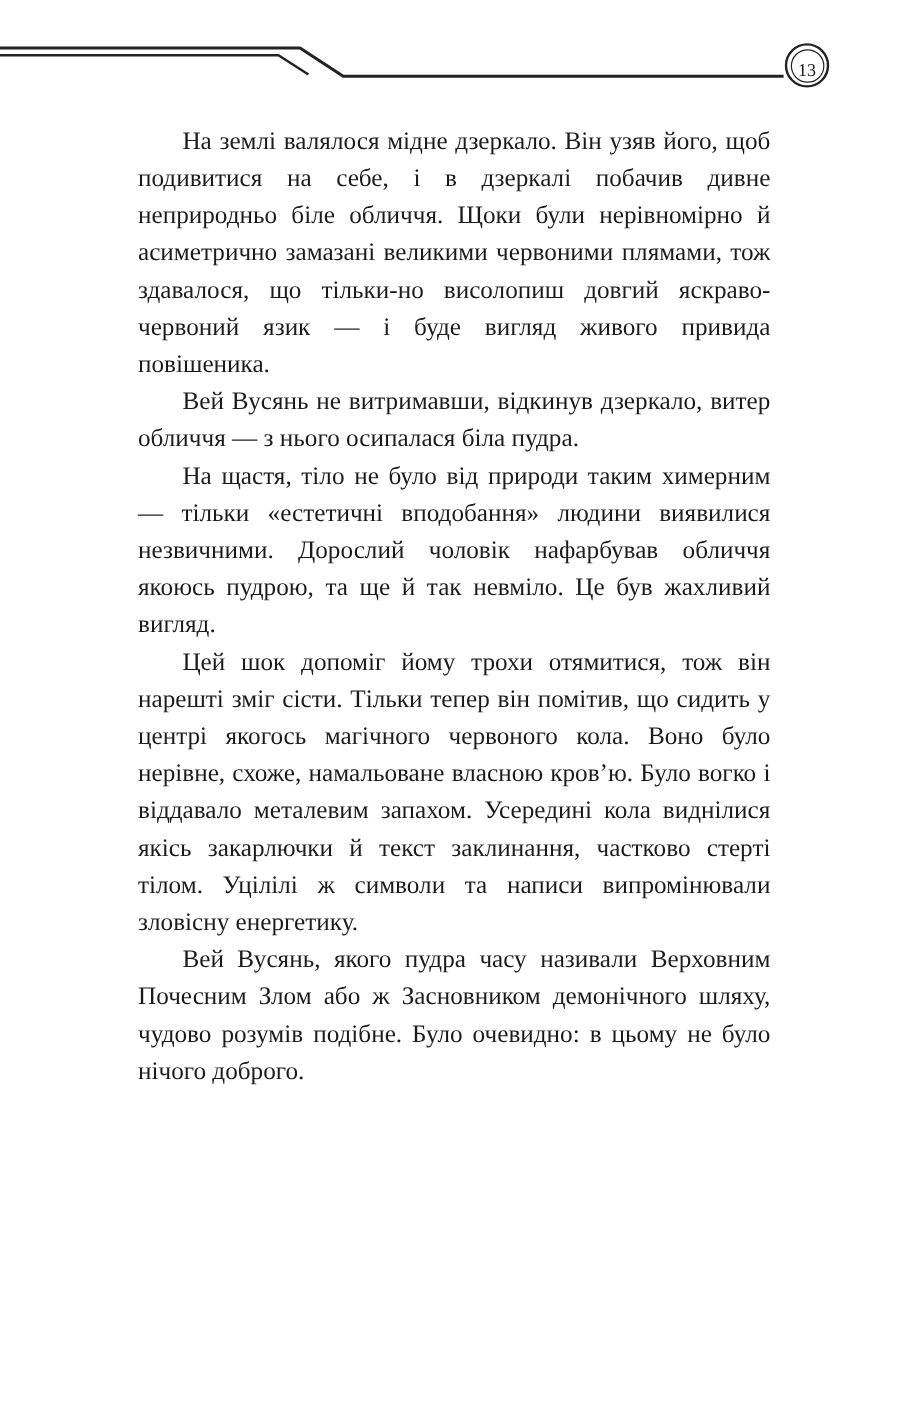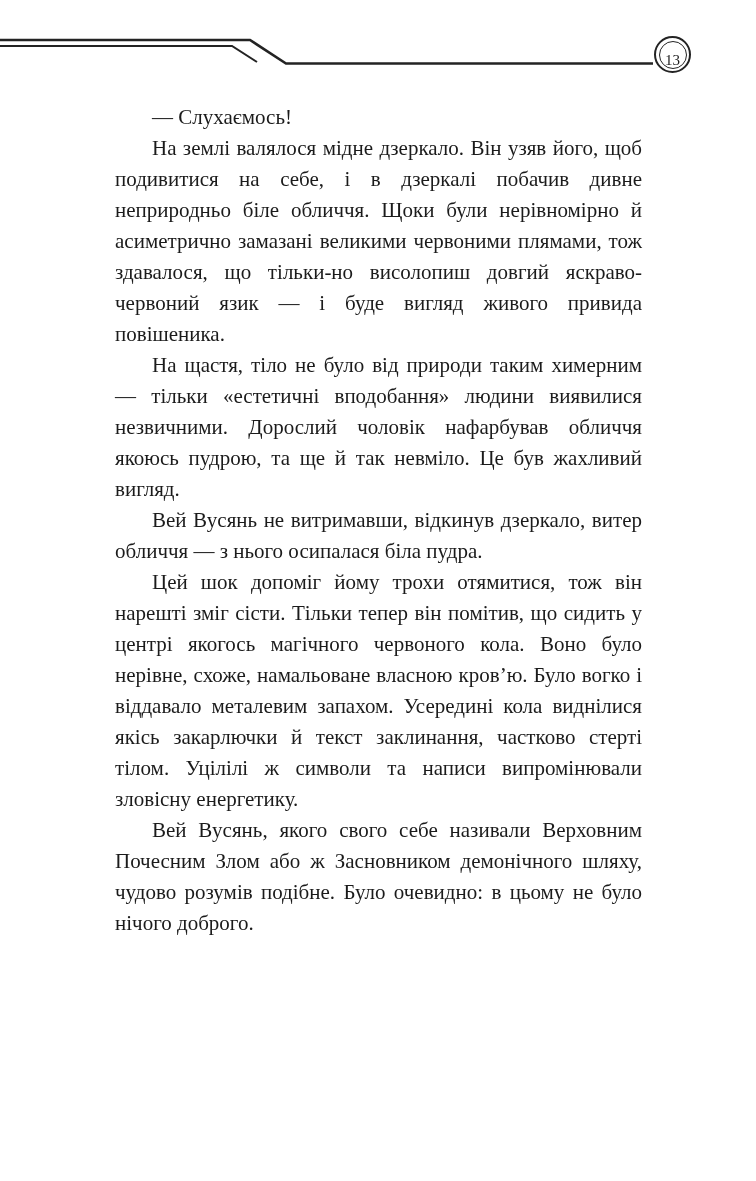--- a/index.html
+++ b/index.html
@@ -81,21 +81,20 @@
       <path d="M0 46 H232 L257 62" stroke="#232323" stroke-width="2" fill="none"></path>
     </svg>
     <div class="page-number-circle">
       <div class="page-number-inner">
         <span class="page-number">13</span>
       </div>
     </div>
   </header>
 
   <main class="text-block">
-    <p>— Слухаємось!</p>
     <p>На землі валялося мідне дзеркало. Він узяв його, щоб подивитися на себе, і в дзеркалі побачив дивне неприродньо біле обличчя. Щоки були нерівномірно й асиметрично замазані великими червоними пляма­ми, тож здавалося, що тільки-но висолопиш довгий яскраво-червоний язик — і буде вигляд живого при­вида повішеника.</p>
+    <p>Вей Вусянь не витримавши, відкинув дзеркало, ви­тер обличчя — з нього осипалася біла пудра.</p>
     <p>На щастя, тіло не було від природи таким химер­ним — тільки «естетичні вподобання» людини ви­явилися незвичними. Дорослий чоловік нафарбував обличчя якоюсь пудрою, та ще й так невміло. Це був жахливий вигляд.</p>
-    <p>Вей Вусянь не витримавши, відкинув дзеркало, ви­тер обличчя — з нього осипалася біла пудра.</p>
     <p>Цей шок допоміг йому трохи отямитися, тож він нарешті зміг сісти. Тільки тепер він помітив, що си­дить у центрі якогось магічного червоного кола. Воно було нерівне, схоже, намальоване власною кров’ю. Було вогко і віддавало металевим запахом. Усередині кола виднілися якісь закарлючки й текст заклинання, частково стерті тілом. Уцілілі ж символи та написи випромінювали зловісну енергетику.</p>
-    <p>Вей Вусянь, якого свого себе називали Верховним Почесним Злом або ж Засновником демонічного шляху, чудово розумів подібне. Було очевидно: в цьому не було нічого доброго.</p>
+    <p>Вей Вусянь, якого пудра часу називали Верховним Почесним Злом або ж Засновником демонічного шляху, чудово розумів подібне. Було очевидно: в цьому не було нічого доброго.</p>
   </main>
 
 </div>
 
 </body></html>

